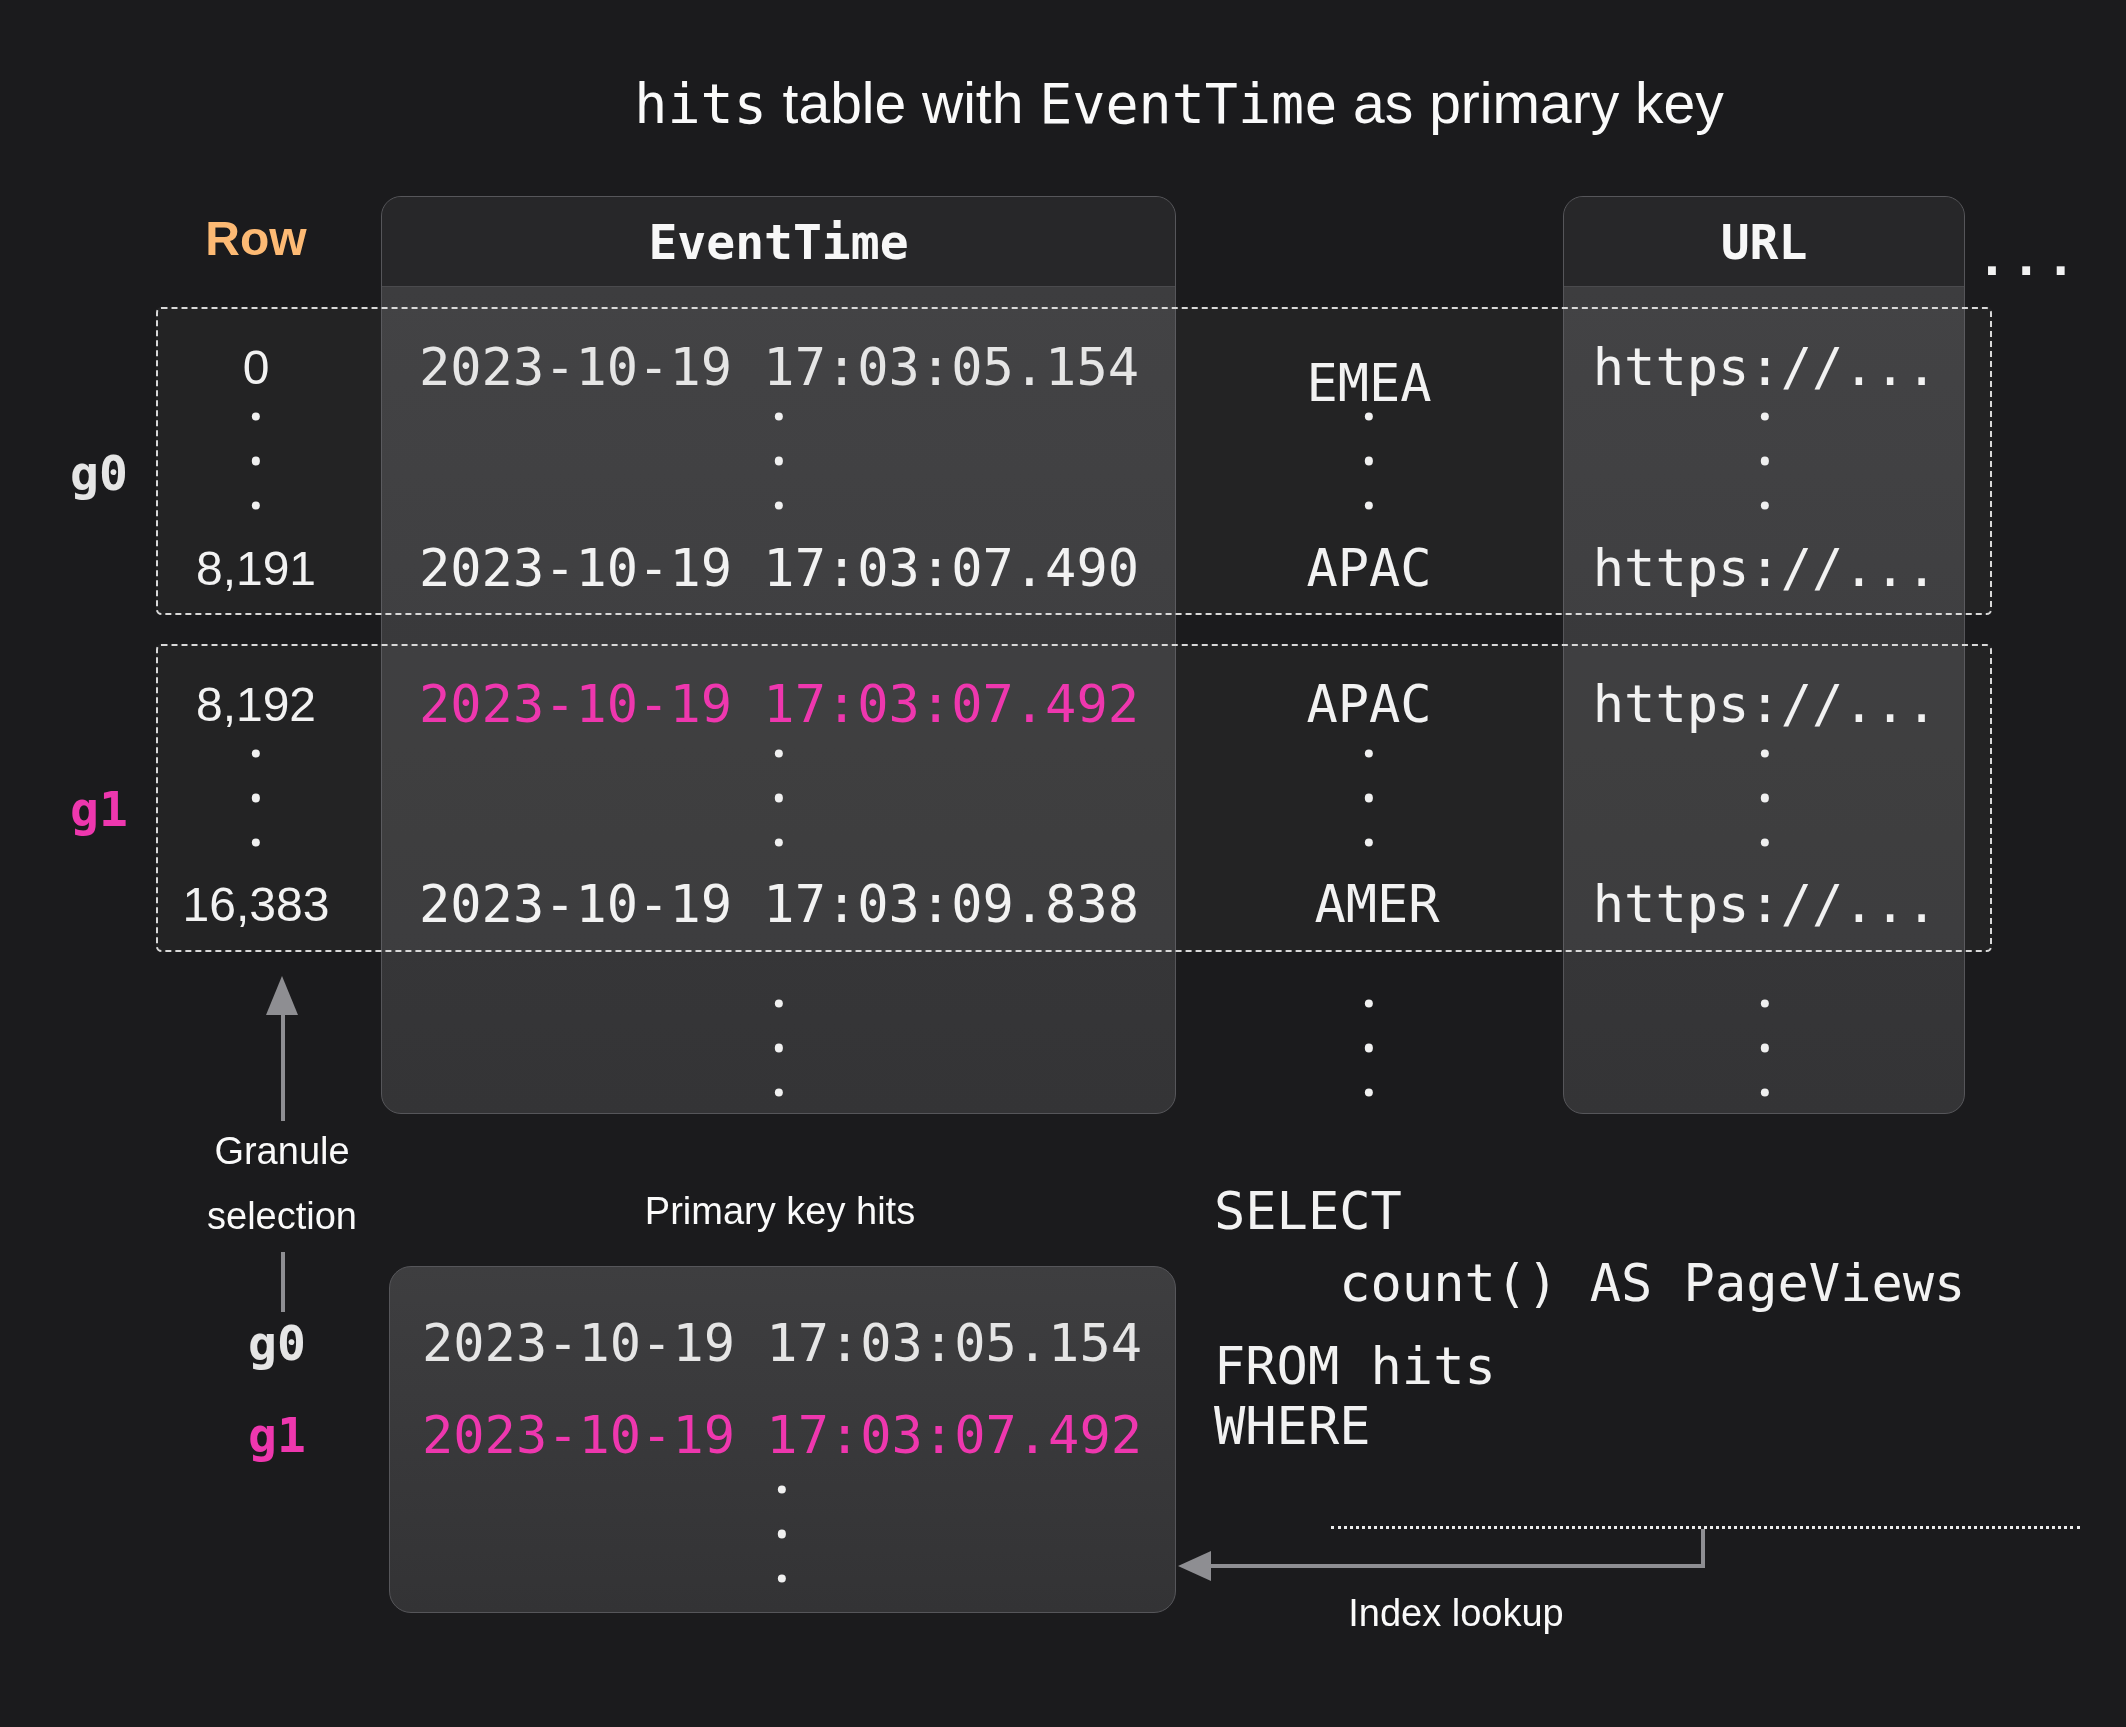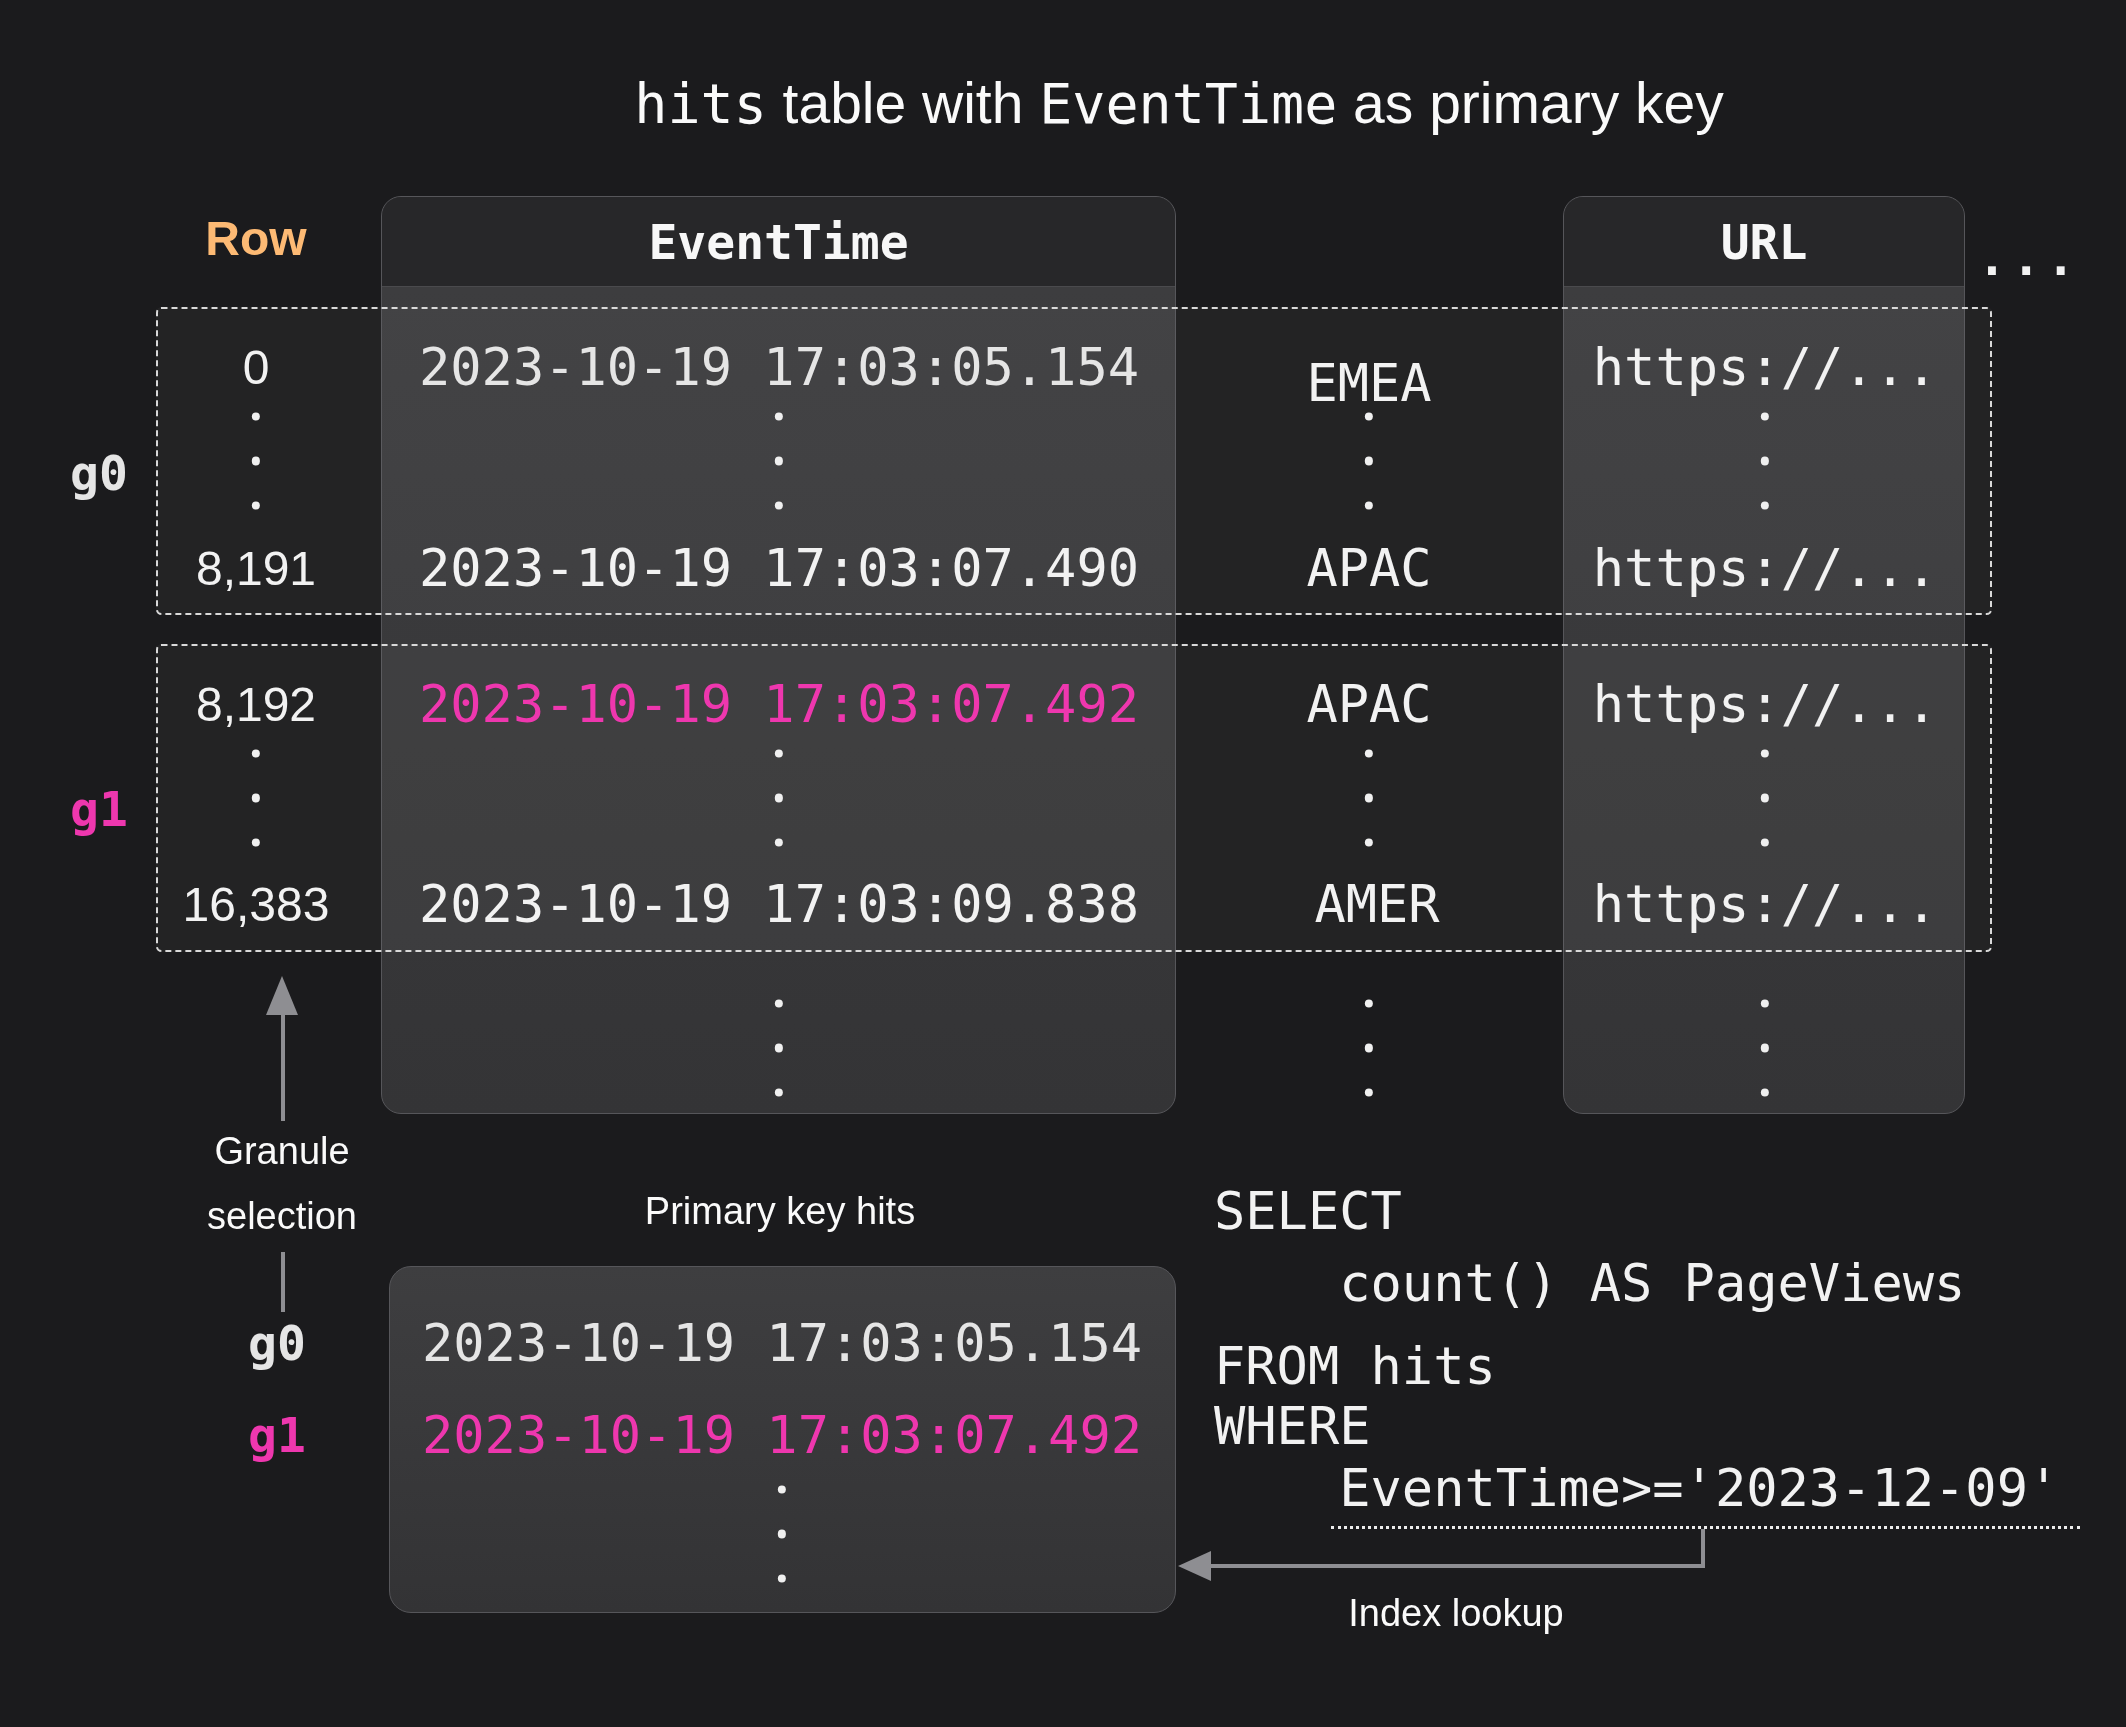--- a/index.html
+++ b/index.html
@@ -197,21 +197,20 @@
   <div class="vdots" style="left:782px; top:1534px;">
       <i></i>
       <i></i>
       <i></i>
     </div>
 
   <div class="sqlline" style="top:1211px;">SELECT</div>
   <div class="sqlline" style="top:1283px;">    count() AS PageViews</div>
   <div class="sqlline" style="top:1354px;margin-top:12px;">FROM hits</div>
   <div class="sqlline" style="top:1426px;">WHERE</div>
-  <div class="sqlline" style="top:1488px;">    EventTime&gt;='2023-12-09'</div>
 
   <div class="dotted-line" style="left:1331px; top:1526px; width:749px;"></div>
   <div class="vline" style="left:1701px; top:1529px; height:39px;"></div>
   <div class="hline" style="left:1209px; top:1564px; width:494px;"></div>
   <div class="arrow-left" style="left:1178px; top:1551px;"></div>
   <div class="ctr label" style="left:1456px; top:1613px;">Index lookup</div>
 
 </div>
 
 

